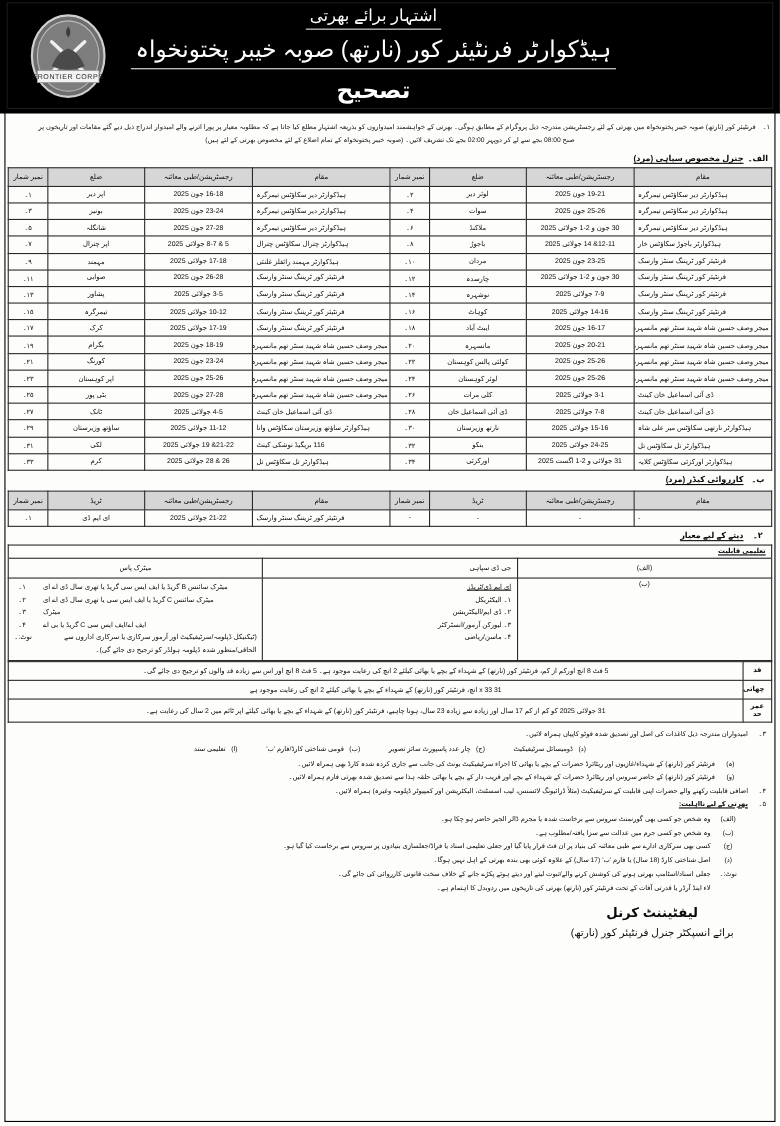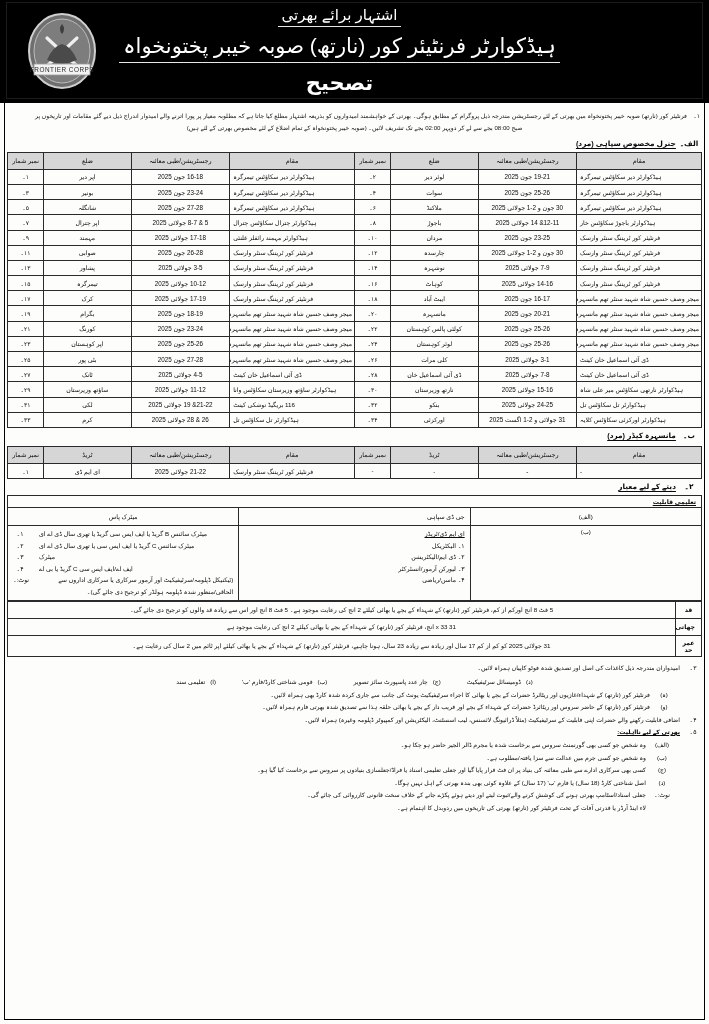--- a/index.html
+++ b/index.html
@@ -458,21 +458,21 @@
             <td class="c-date">26 &amp; 28 جولائی 2025</td>
             <td class="c-dis">کرم</td>
             <td class="c-no">۳۳۔</td>
           </tr>
         </tbody>
     </table>
   </div>
 
   <div class="sect-label">
     <span class="num">ب۔</span>
-    <u>مانسہرہ کیڈر (مرد)</u>
+    <u>کارروائی کیڈر (مرد)</u>
   </div>
 
   <div class="tbl-wrap">
     <table class="grid tbl2">
       <colgroup>
         <col class="col-ven">
           <col class="col-date">
           <col class="col-dis">
           <col class="col-no">
         <col class="col-ven">
@@ -637,13 +637,19 @@
         <span class="elet">نوٹ:۔</span>
         <span>جعلی اسناد/اسٹامپ بھرتی ہونے کی کوشش کرنے والے/ثبوت لیتے اور دیتے ہوئے پکڑے جانے کے خلاف سخت قانونی کارروائی کی جائے گی۔</span>
       </div>
       <div class="erow">
         <span class="elet"></span>
         <span>لاء اینڈ آرڈر یا قدرتی آفات کے تحت فرنٹیئر کور (نارتھ) بھرتی کی تاریخوں میں ردوبدل کا اہتمام ہے۔</span>
       </div>
     </div>
   </div>
 
+  <div class="sigwrap">
+    <div class="sig">
+      <div class="s1">لیفٹیننٹ کرنل</div>
+      <div class="s2">برائے انسپکٹر جنرل فرنٹیئر کور (نارتھ)</div>
+    </div>
+  </div>
 </div>
 
 </body></html>

